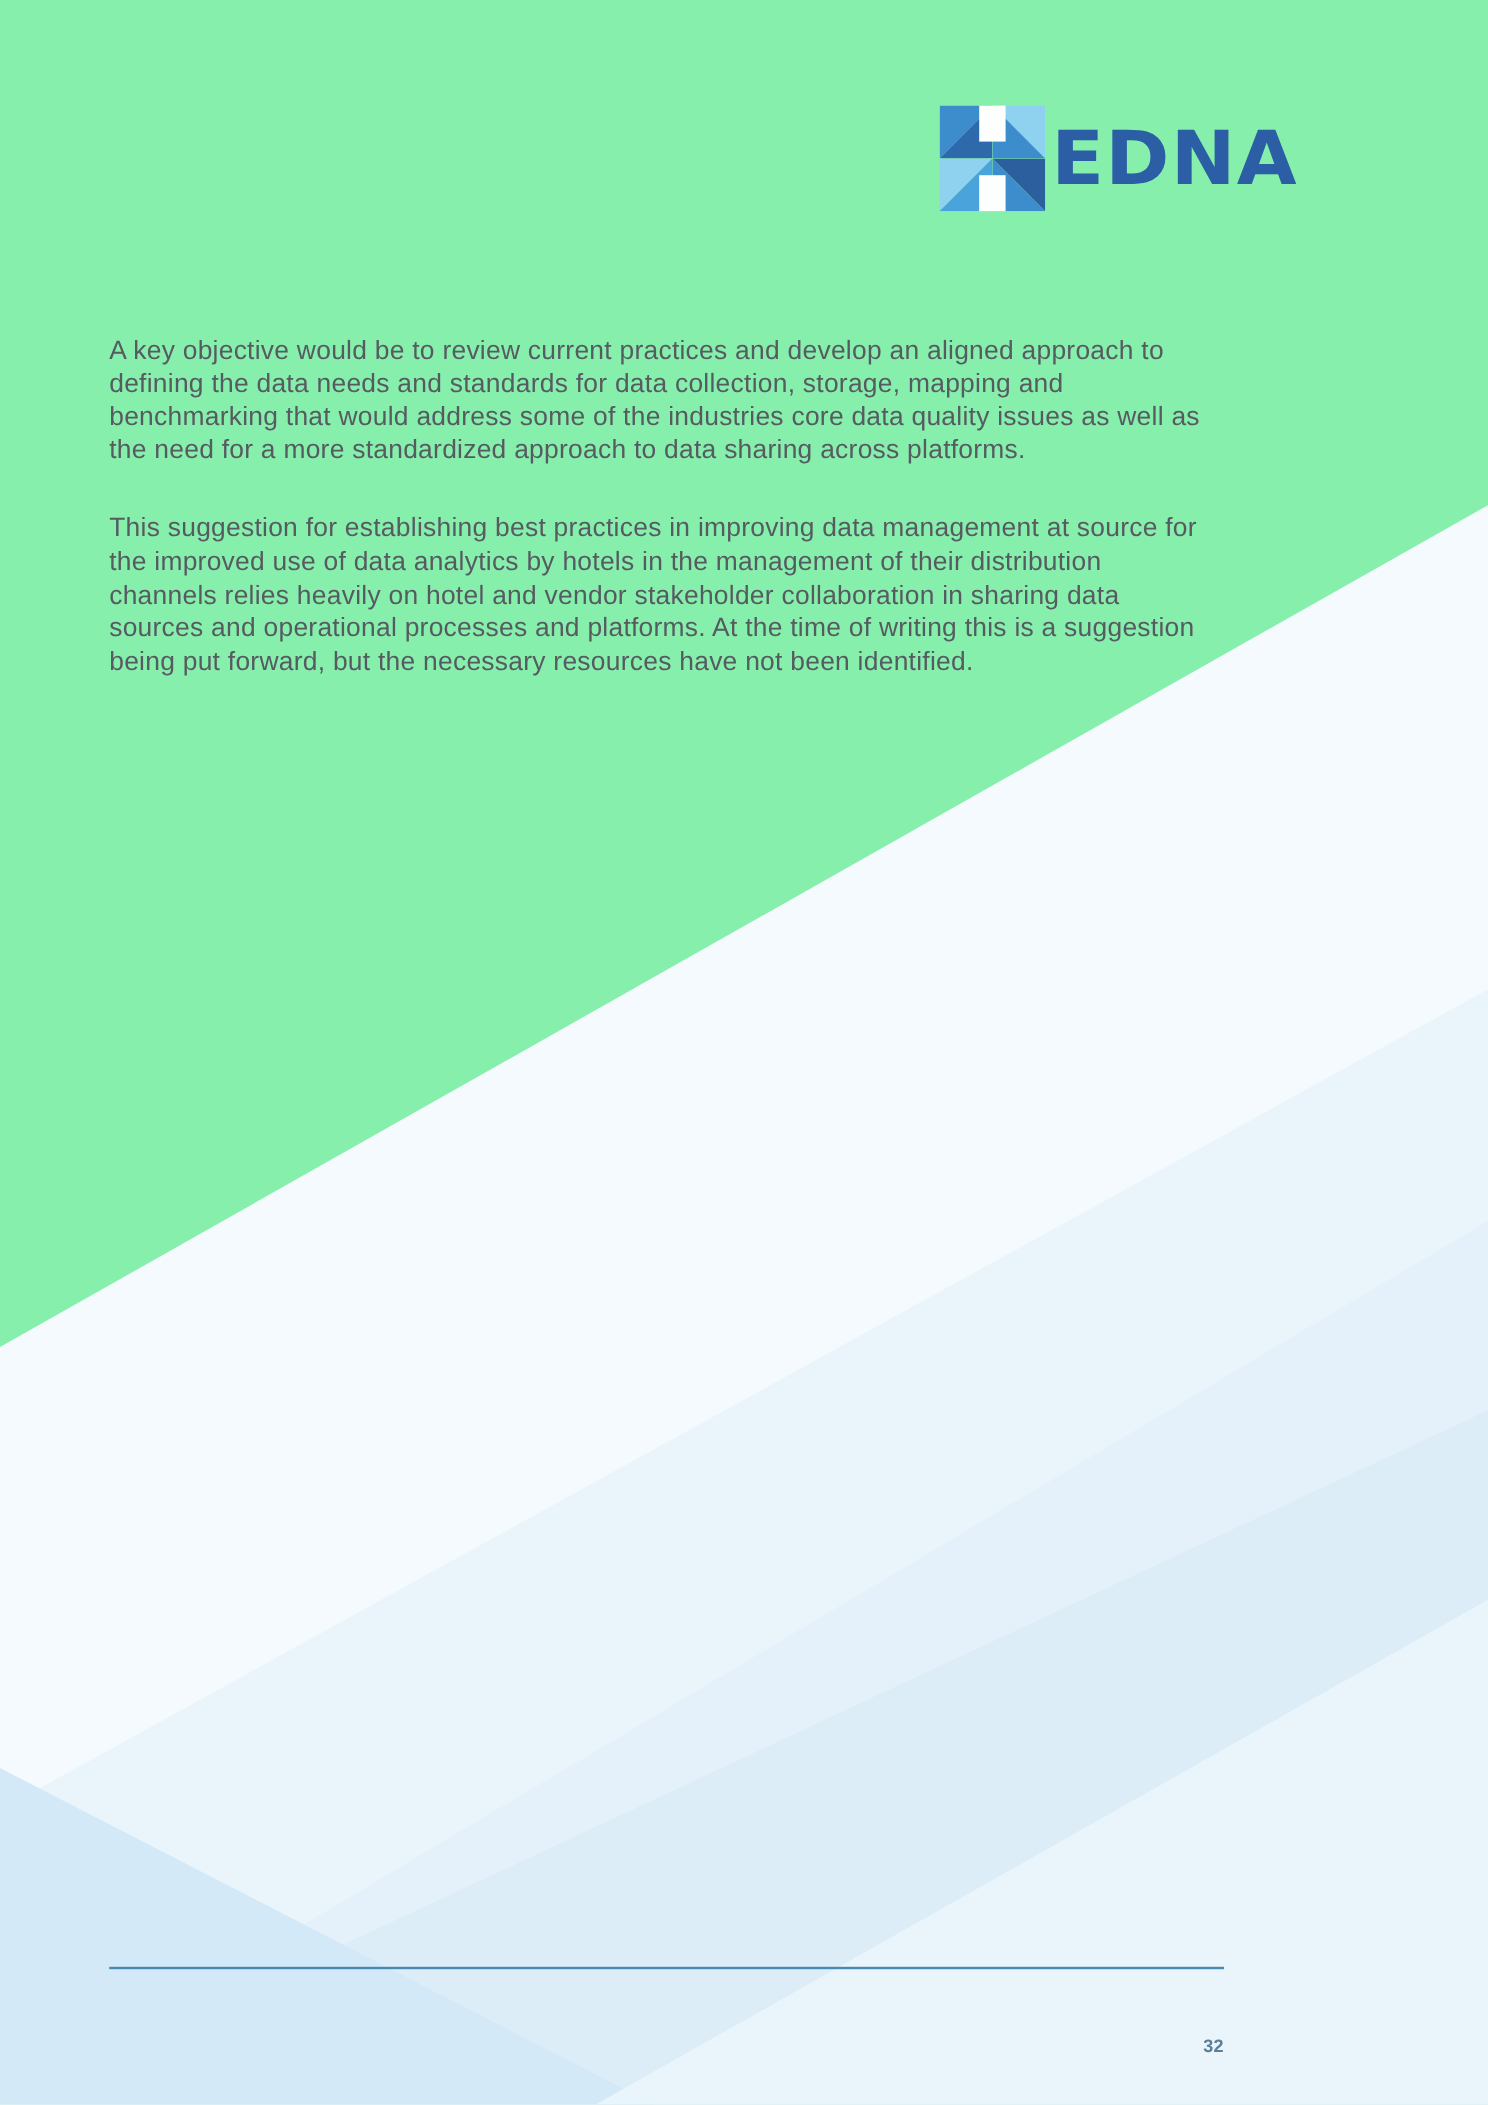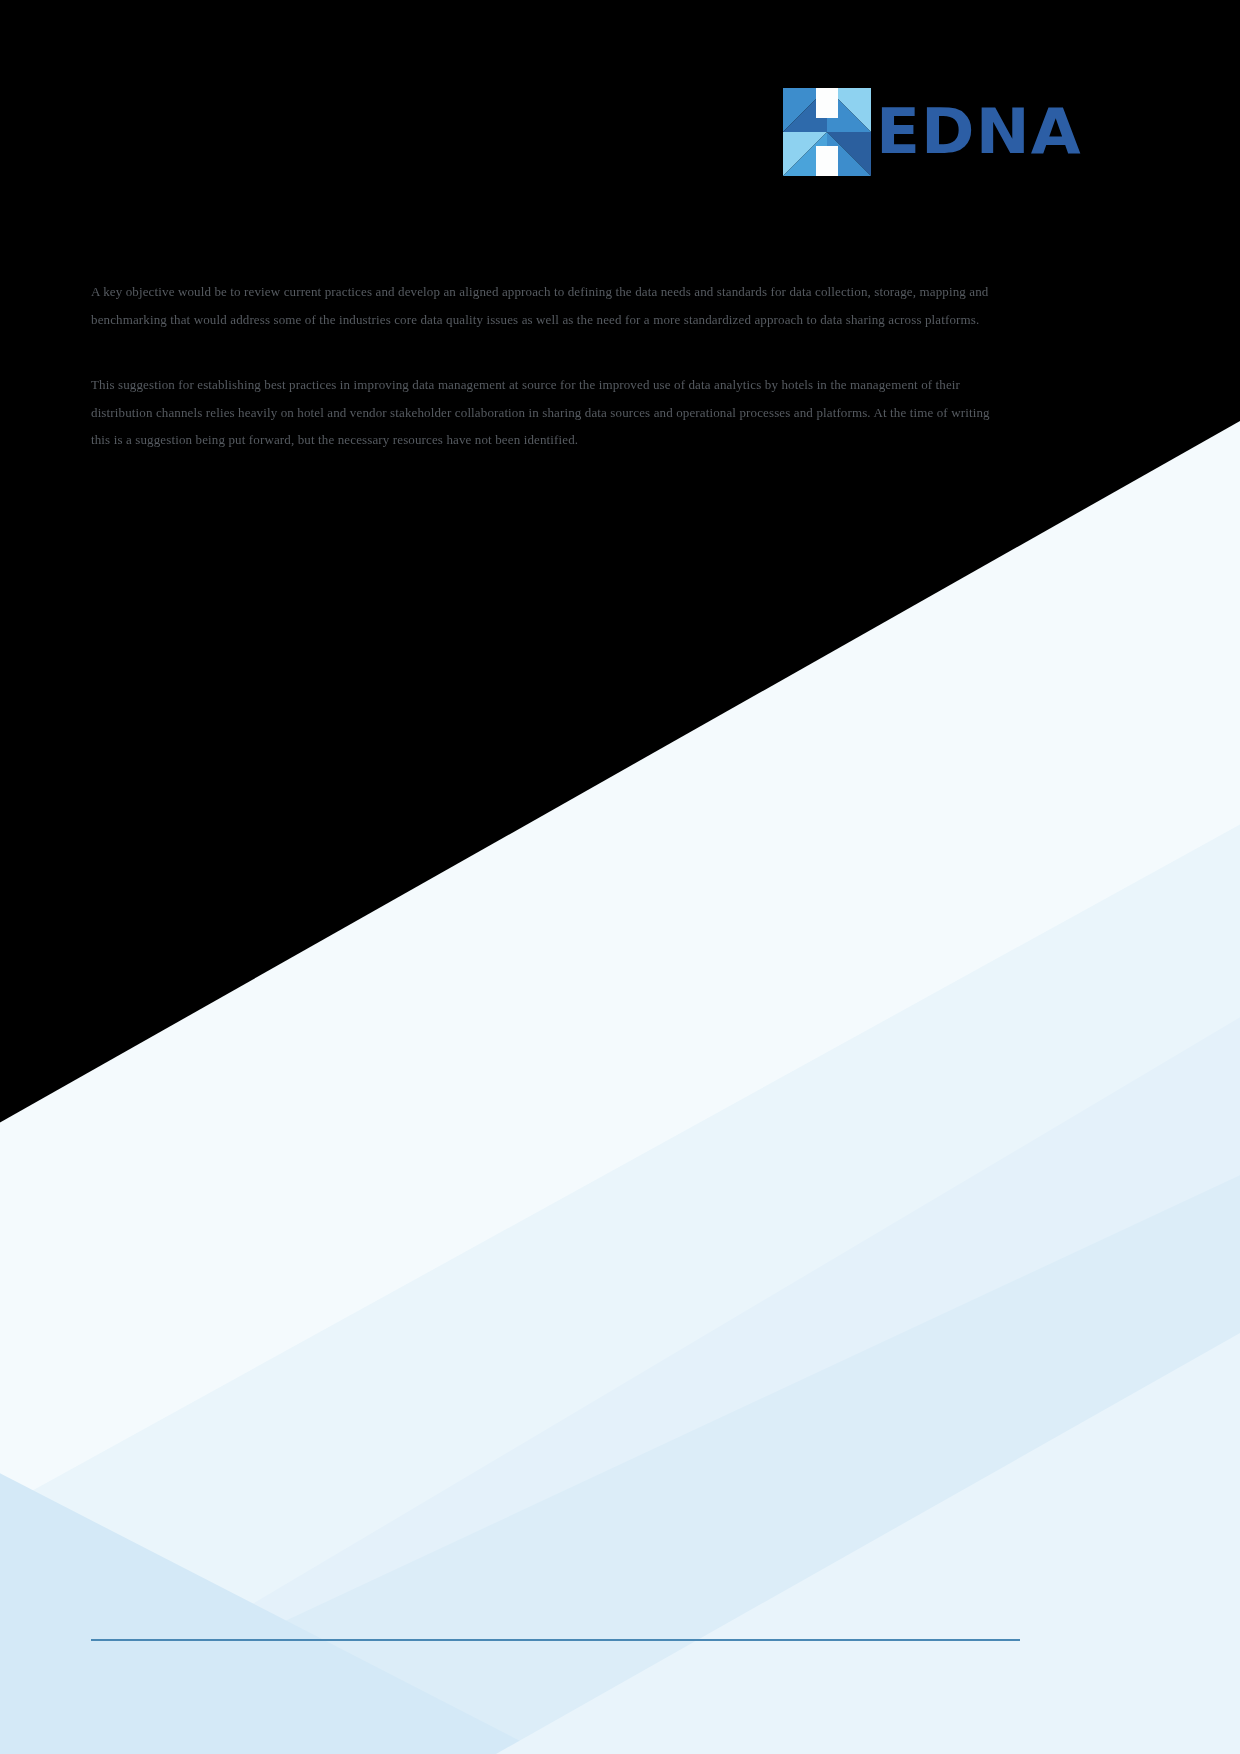--- a/index.html
+++ b/index.html
@@ -11,21 +11,21 @@
     height: 1754px;
     font-family: "Liberation Sans", sans-serif;
     background: #ffffff;
     overflow: hidden;
   }
 
   .page {
     position: relative;
     width: 1240px;
     height: 1754px;
-    background: #000000;
+    background: #86efac;
     overflow: hidden;
   }
 
   
   .bg-layer {
     position: absolute;
     inset: 0;
     overflow: hidden;
     pointer-events: none;
   }
@@ -116,22 +116,22 @@
 
   
   .content {
     position: absolute;
     left: 91px;
     top: 278px;
     width: 916px;
   }
   .para {
     margin: 0 0 38px 0;
-    font-family: Liberation Serif, serif;
-    font-size: 13px;
+    font-family: Liberation Sans, sans-serif;
+    font-size: 22px;
     line-height: 27.6px;
     color: #565b61;
     letter-spacing: 0.01em;
   }
   .para:last-child { margin-bottom: 12px; }
 
   
   .footer-rule {
     position: absolute;
     left: 91px;
@@ -190,14 +190,15 @@
     </div>
     <div class="logo-word">EDNA</div>
   </div>
 
   <div class="content">
     <p class="para">A key objective would be to review current practices and develop an aligned approach to defining the data needs and standards for data collection, storage, mapping and benchmarking that would address some of the industries core data quality issues as well as the need for a more standardized approach to data sharing across platforms.</p>
     <p class="para">This suggestion for establishing best practices in improving data management at source for the improved use of data analytics by hotels in the management of their distribution channels relies heavily on hotel and vendor stakeholder collaboration in sharing data sources and operational processes and platforms. At the time of writing this is a suggestion being put forward, but the necessary resources have not been identified.</p>
   </div>
 
   <div class="footer-rule"></div>
+  <div class="page-number">32</div>
 
 </div>
 
 </body></html>

